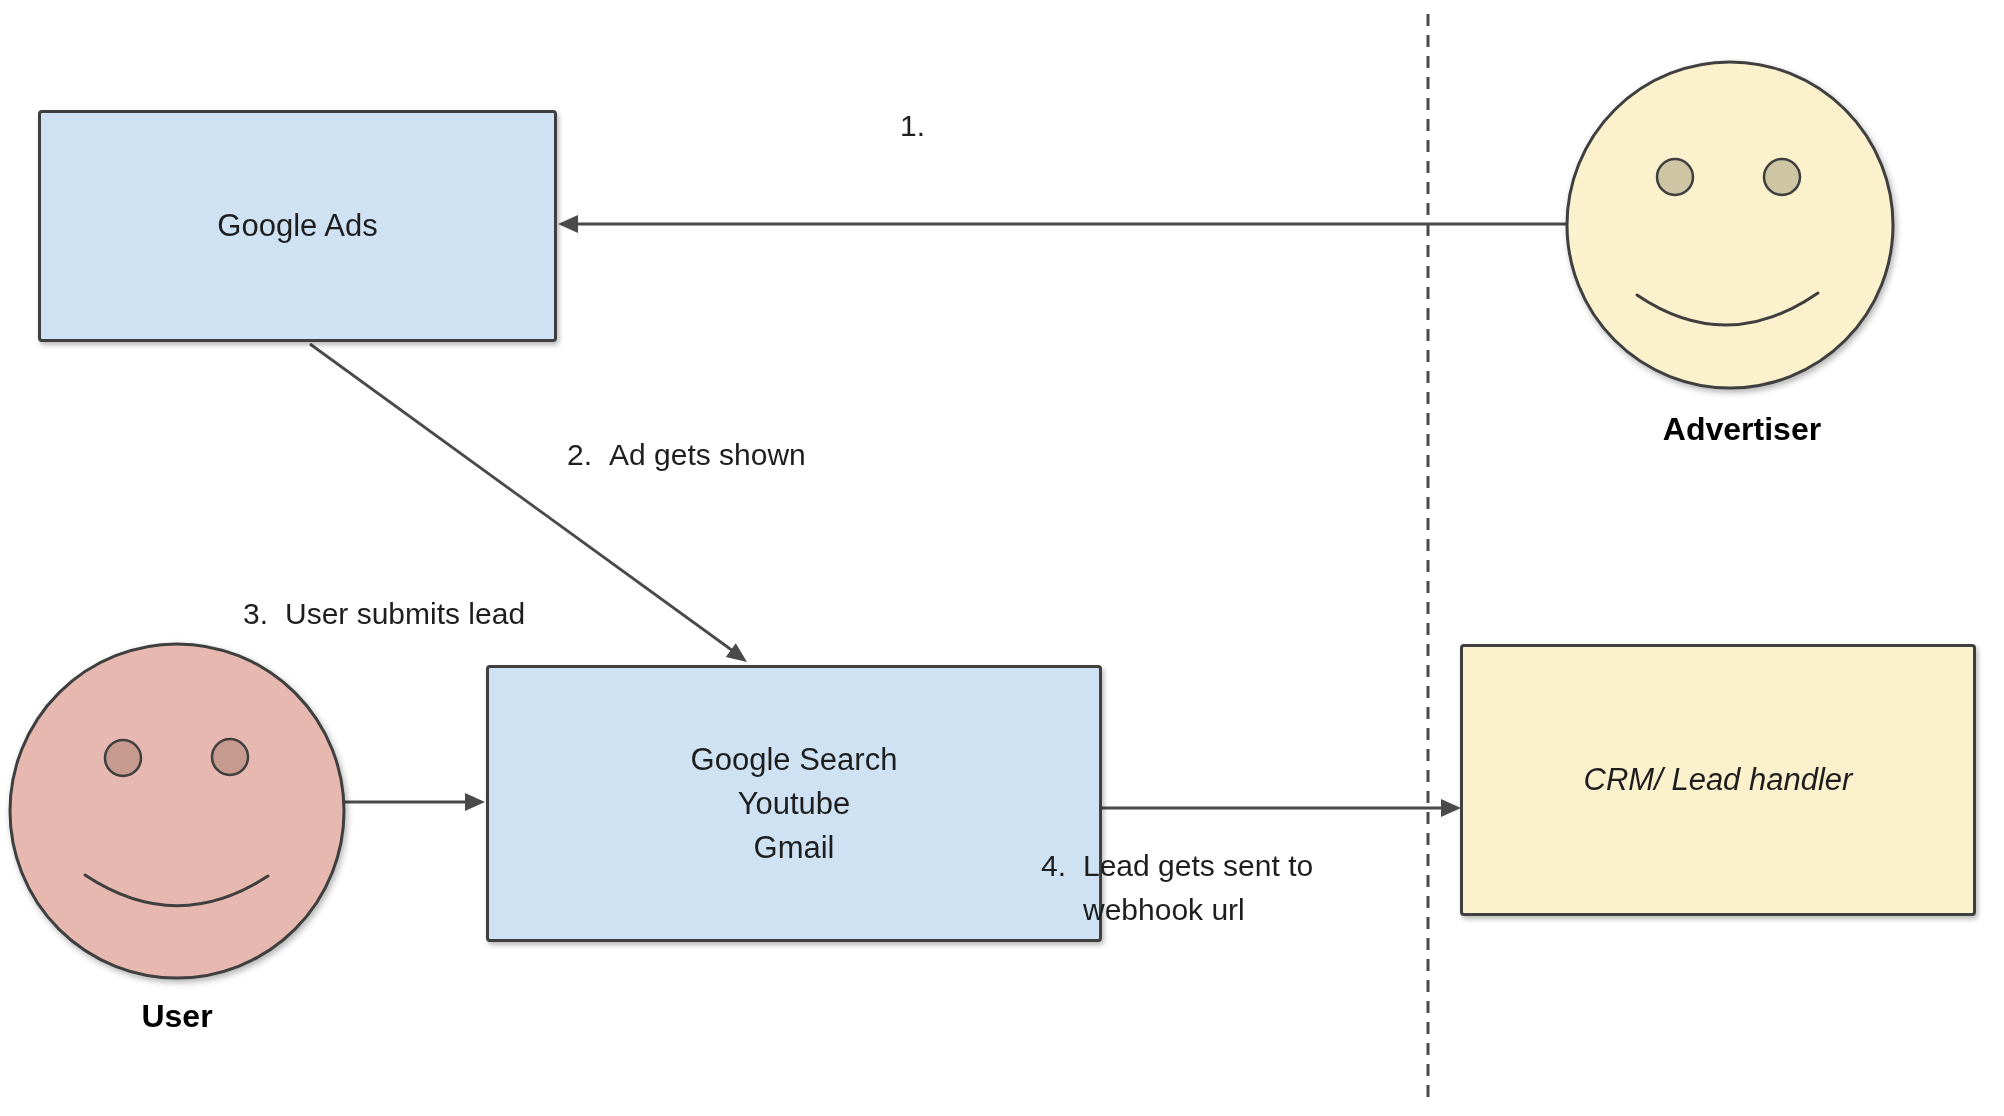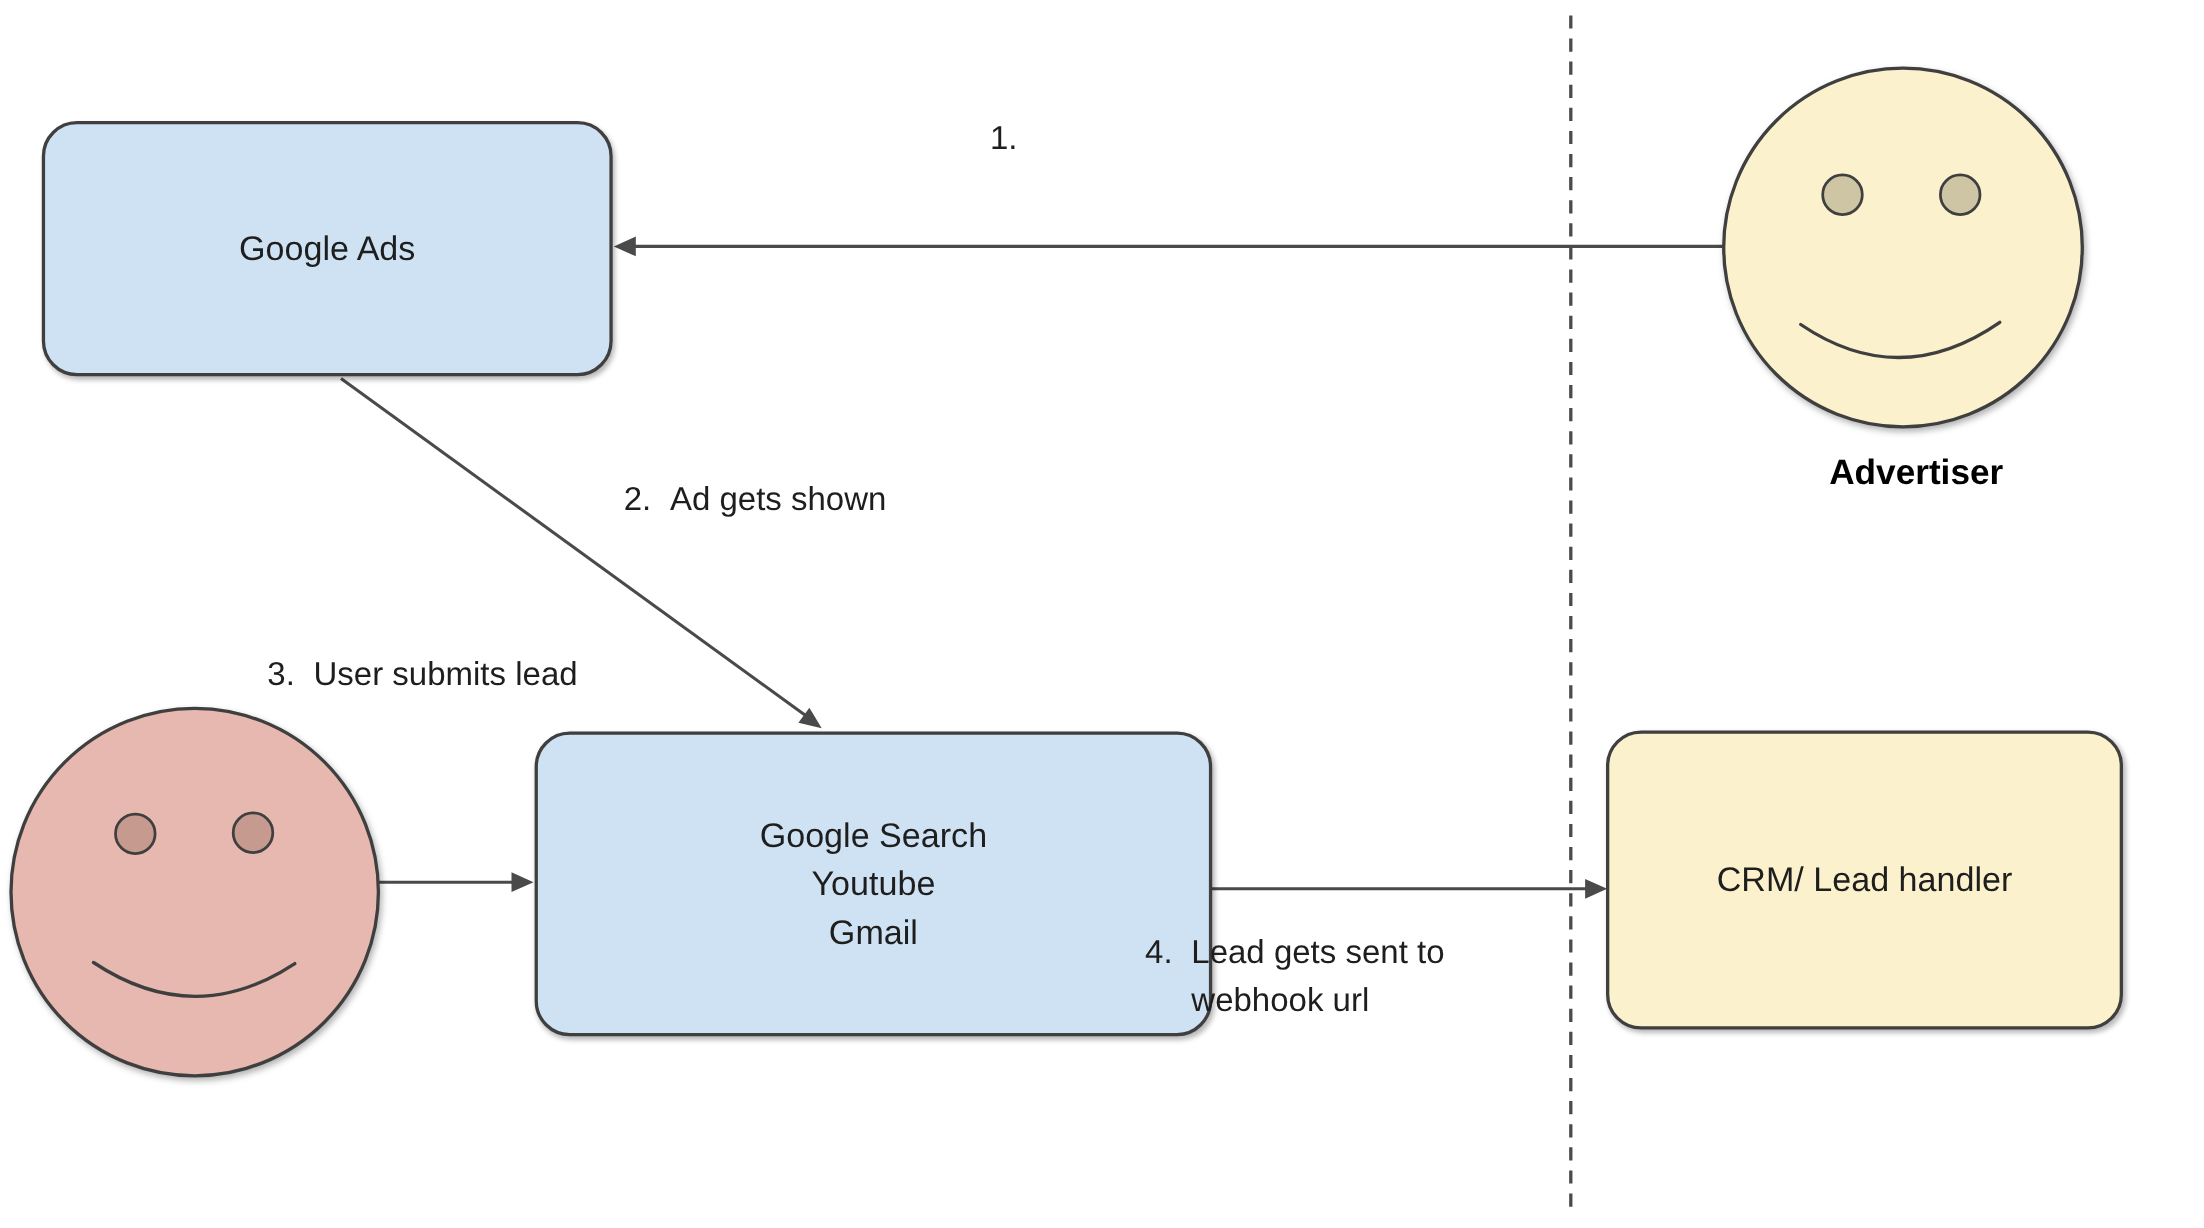--- a/index.html
+++ b/index.html
@@ -36,21 +36,21 @@
   .face-main-yellow{fill:var(--box-yellow);stroke:var(--stroke);stroke-width:3;}
   .face-main-pink{fill:var(--face-pink);stroke:var(--stroke);stroke-width:3;}
   .eye-tan{fill:var(--eye-tan);stroke:var(--stroke);stroke-width:2.5;}
   .eye-pink{fill:var(--eye-pink);stroke:var(--stroke);stroke-width:2.5;}
   .smile{fill:none;stroke:var(--stroke);stroke-width:3;stroke-linecap:round;}
   .face-group{filter:drop-shadow(2px 3px 3px rgba(0,0,0,0.30));}
 
   .node{
     position:absolute;
     border:3px solid var(--stroke);
-    border-radius:32px;
+    border-radius:4px;
     display:flex;
     align-items:center;
     justify-content:center;
     text-align:center;
     font-size:31px;
     line-height:44px;
     color:var(--text);
     background:var(--box-blue);
     box-shadow:2px 3px 5px rgba(0,0,0,0.28);
     white-space:pre-line;
@@ -120,21 +120,21 @@
       <path class="smile" d="M 85 875 Q 177 936 268 876"></path>
     </g>
   </svg>
 
   <div class="node" style="left:38px;top:110px;width:519px;height:232px;">Google Ads</div>
 
   <div class="node" style="left:486px;top:665px;width:616px;height:277px;">Google Search
 Youtube
 Gmail</div>
 
-  <div class="node node-yellow" style="left:1460px;top:664px;width:470px;height:272px;">CRM/ Lead handler</div>
+  <div class="node node-yellow" style="left:1460px;top:644px;width:516px;height:272px;font-style:italic;">CRM/ Lead handler</div>
 
   <div class="step" style="left:900px;top:104px;width:500px;">
     <span class="num">1.</span>
   </div>
 
   <div class="step" style="left:567px;top:433px;">
     <span class="num">2.</span>
     <span class="txt">Ad gets shown</span>
   </div>
 
@@ -144,14 +144,15 @@
   </div>
 
   <div class="step" style="left:1041px;top:844px;width:460px;">
     <span class="num">4.</span>
     <span class="txt">Lead gets sent to
 webhook url</span>
   </div>
 
   <div class="actor-label" style="left:1592px;top:411px;">Advertiser</div>
 
+  <div class="actor-label" style="left:27px;top:998px;">User</div>
 
 </div>
 
 </body></html>

